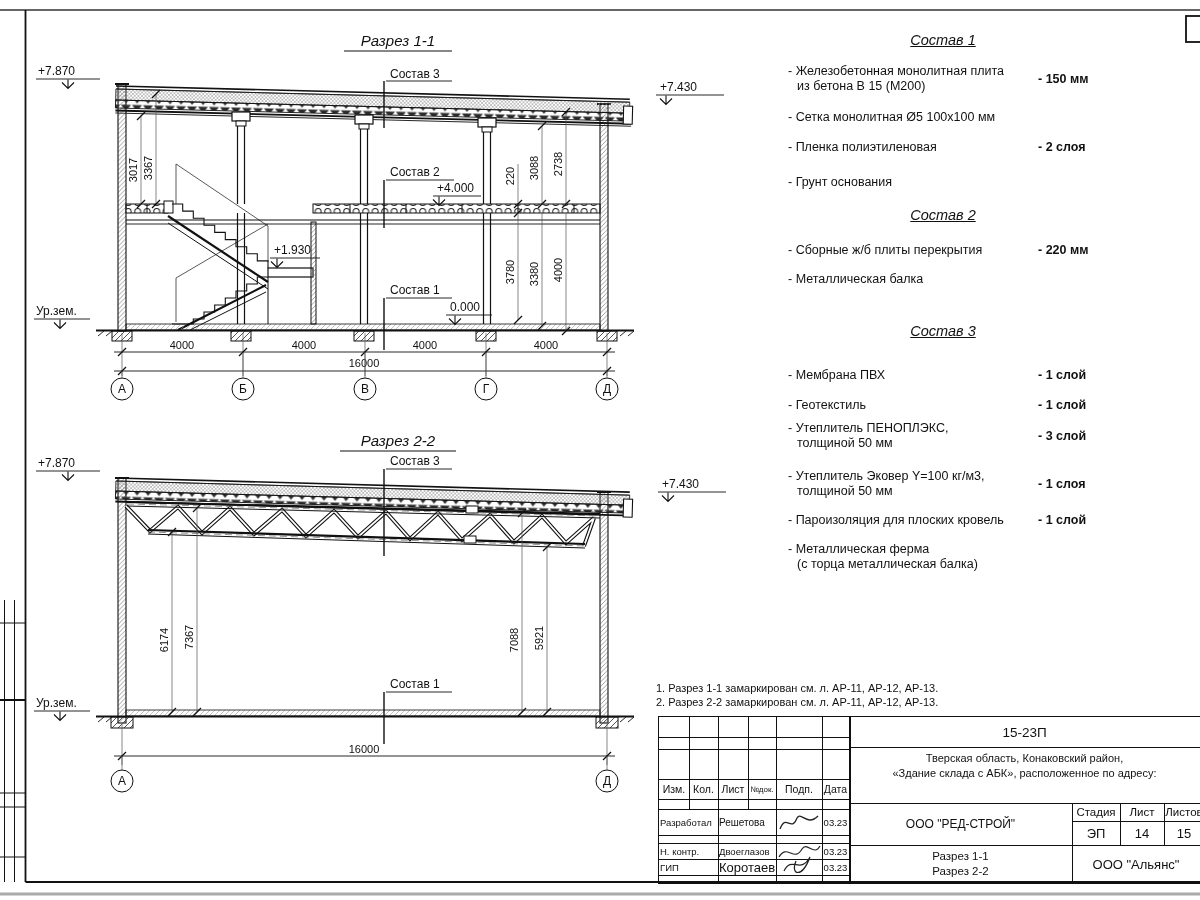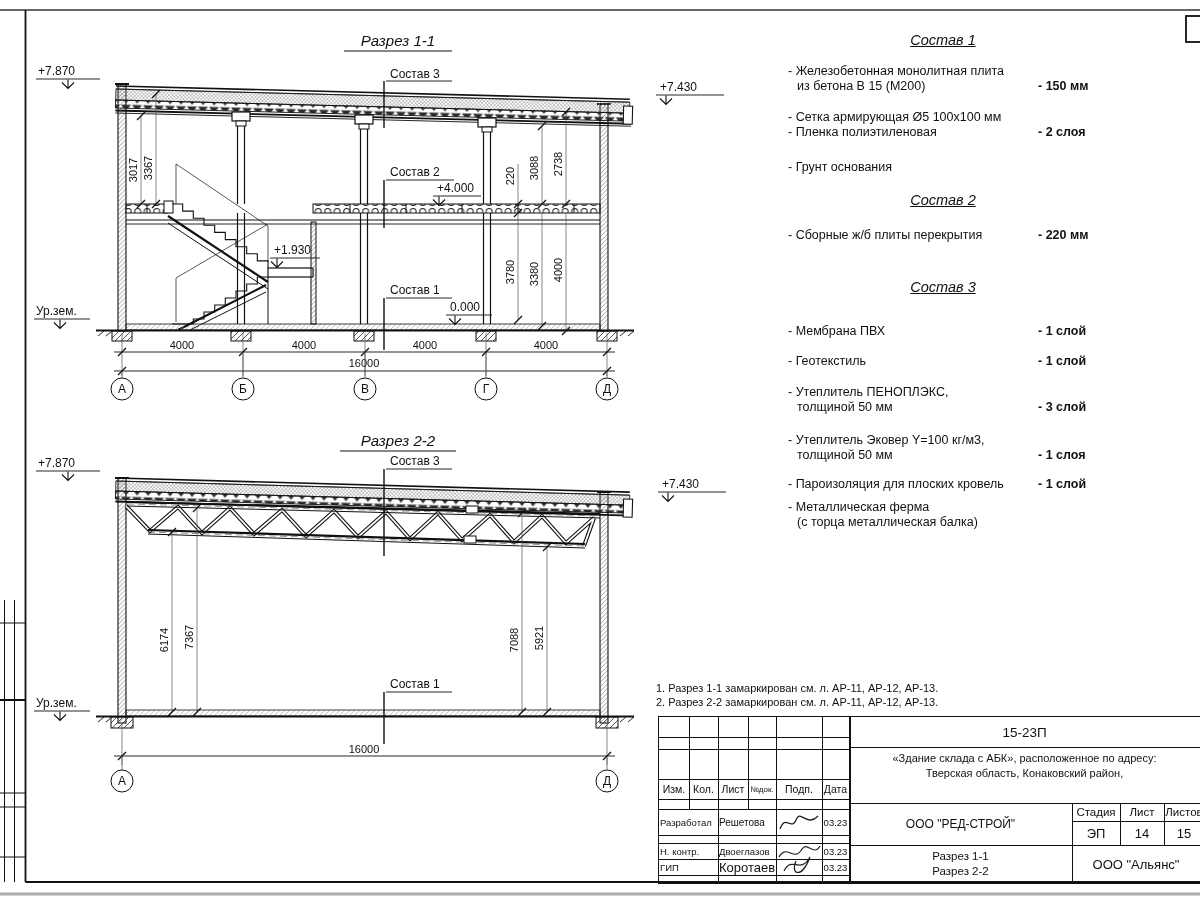--- a/index.html
+++ b/index.html
@@ -6,21 +6,21 @@
   .sheet{position:relative;width:1200px;height:900px;background:#ffffff;overflow:hidden;
          font-family:"Liberation Sans", sans-serif;color:#111;padding-left:35px;}
   svg text{font-family:"Liberation Sans", sans-serif;fill:#111;}
   .tt{font-size:15px;font-style:italic;}
   .lb{font-size:12px;}
   .dm{font-size:11px;}
   .ax{font-size:12px;}
   
   .specs{position:absolute;left:788px;top:24px;width:310px;}
   .spec-h{font-size:14.5px;font-style:italic;text-decoration:underline;text-align:center;height:20px;}
-  .spec-item{display:flex;align-items:flex-end;font-size:12.5px;line-height:15px;}
+  .spec-item{display:flex;align-items:center;font-size:12.5px;line-height:15px;}
   .spec-name{flex:0 0 250px;}
   .spec-name .l2{padding-left:9px;}
   .spec-val{flex:1;white-space:nowrap;font-weight:bold;}
   
   .notes{position:absolute;left:656px;top:681px;width:460px;font-size:11px;line-height:14px;}
   
   .tb{position:absolute;left:658px;top:716px;width:541px;height:166px;border:1.6px solid #111;overflow:hidden;}
   .tb .cell{position:absolute;display:flex;align-items:center;justify-content:center;text-align:center;}
   .tb .vl{position:absolute;width:1px;background:#111;}
   .tb .hl{position:absolute;height:1px;background:#111;}
@@ -389,79 +389,85 @@
   <div class="spec-h" style="margin-top:8px">Состав 1</div>
   <div class="spec-item" style="margin-top:12px">
     <div class="spec-name">
           <div>- Железобетонная  монолитная плита</div>
           <div class="l2">из бетона В 15 (М200)</div>
         </div>
     <div class="spec-val">- 150 мм</div>
   </div>
   <div class="spec-item" style="margin-top:16px">
     <div class="spec-name">
-          <div>- Сетка армирующая Ø5 100х100 мм</div>
+          <div>- Сетка монолитная Ø5 100х100 мм</div>
         </div>
     <div class="spec-val"></div>
   </div>
-  <div class="spec-item" style="">
+  <div class="spec-item" style="margin-top:15px">
     <div class="spec-name">
           <div>- Пленка полиэтиленовая</div>
         </div>
     <div class="spec-val">-  2 слоя</div>
   </div>
   <div class="spec-item" style="margin-top:20px">
     <div class="spec-name">
           <div>- Грунт основания</div>
         </div>
     <div class="spec-val"></div>
   </div>
 
   <div class="spec-h" style="margin-top:17px">Состав 2</div>
   <div class="spec-item" style="margin-top:16px">
     <div class="spec-name">
           <div>- Сборные ж/б плиты перекрытия</div>
         </div>
     <div class="spec-val">- 220 мм</div>
   </div>
+  <div class="spec-item" style="margin-top:14px">
+    <div class="spec-name">
+          <div>- Металлическая балка</div>
+        </div>
+    <div class="spec-val"></div>
+  </div>
 
   <div class="spec-h" style="margin-top:36px">Состав 3</div>
   <div class="spec-item" style="margin-top:25px">
     <div class="spec-name">
           <div>- Мембрана ПВХ</div>
         </div>
     <div class="spec-val">- 1 слой</div>
   </div>
   <div class="spec-item" style="margin-top:15px">
     <div class="spec-name">
           <div>- Геотекстиль</div>
         </div>
     <div class="spec-val">- 1 слой</div>
   </div>
-  <div class="spec-item" style="margin-top:16px">
+  <div class="spec-item" style="margin-top:8px">
     <div class="spec-name">
           <div>- Утеплитель ПЕНОПЛЭКС,</div>
           <div class="l2">толщиной 50 мм</div>
         </div>
     <div class="spec-val">- 3 слой</div>
   </div>
   <div class="spec-item" style="margin-top:18px">
     <div class="spec-name">
           <div>- Утеплитель Эковер Y=100 кг/м3,</div>
           <div class="l2">толщиной 50 мм</div>
         </div>
     <div class="spec-val">- 1 слоя</div>
   </div>
   <div class="spec-item" style="margin-top:14px">
     <div class="spec-name">
           <div>- Пароизоляция для плоских кровель</div>
         </div>
     <div class="spec-val">- 1 слой</div>
   </div>
-  <div class="spec-item" style="margin-top:8px">
+  <div class="spec-item" style="margin-top:14px">
     <div class="spec-name">
           <div>- Металлическая ферма</div>
           <div class="l2">(с торца металлическая балка)</div>
         </div>
     <div class="spec-val"></div>
   </div>
 </div>
 
 <div class="notes">
   <div>1. Разрез 1-1 замаркирован см. л. АР-11, АР-12, АР-13.</div>
@@ -510,22 +516,22 @@
   <div class="cell" style="left:60px;top:142px;width:56px;height:16px;font-size:13px;justify-content:flex-start">Коротаев</div>
   <div class="cell" style="left:163px;top:142px;width:27px;height:16px;font-size:9.5px">03.23</div>
 
   <svg style="position:absolute;left:117px;top:92px" width="46" height="74">
     <path d="M4,20 C10,4 15,24 21,9 C25,2 31,18 42,7" fill="none" stroke="#222" stroke-width="1.3"></path>
     <path d="M3,48 C11,34 18,54 26,40 C31,32 38,48 44,37 M8,62 C16,46 24,66 34,48 C26,70 14,66 20,52" fill="none" stroke="#222" stroke-width="1.2"></path>
   </svg>
 
   <div class="cell" style="left:190px;top:0;width:351px;height:30px;font-size:13.5px">15-23П</div>
   <div style="position:absolute;left:190px;top:34px;width:351px;text-align:center;font-size:11px;line-height:14.5px">
+    <div>Тверская область, Конаковский район,</div>
     <div>«Здание склада с АБК», расположенное по адресу:</div>
-    <div>Тверская область, Конаковский район,</div>
   </div>
   <div class="cell" style="left:190px;top:86px;width:223px;height:42px;font-size:12px">ООО "РЕД-СТРОЙ"</div>
   <div class="cell" style="left:413px;top:86px;width:48px;height:18px;font-size:11.5px">Стадия</div>
   <div class="cell" style="left:461px;top:86px;width:44px;height:18px;font-size:11.5px">Лист</div>
   <div class="cell" style="left:505px;top:86px;width:40px;height:18px;font-size:11.5px">Листов</div>
   <div class="cell" style="left:413px;top:104px;width:48px;height:24px;font-size:13px">ЭП</div>
   <div class="cell" style="left:461px;top:104px;width:44px;height:24px;font-size:13px">14</div>
   <div class="cell" style="left:505px;top:104px;width:40px;height:24px;font-size:13px">15</div>
   <div style="position:absolute;left:190px;top:132px;width:223px;text-align:center;font-size:11.5px;line-height:15px">
     <div>Разрез 1-1</div>

